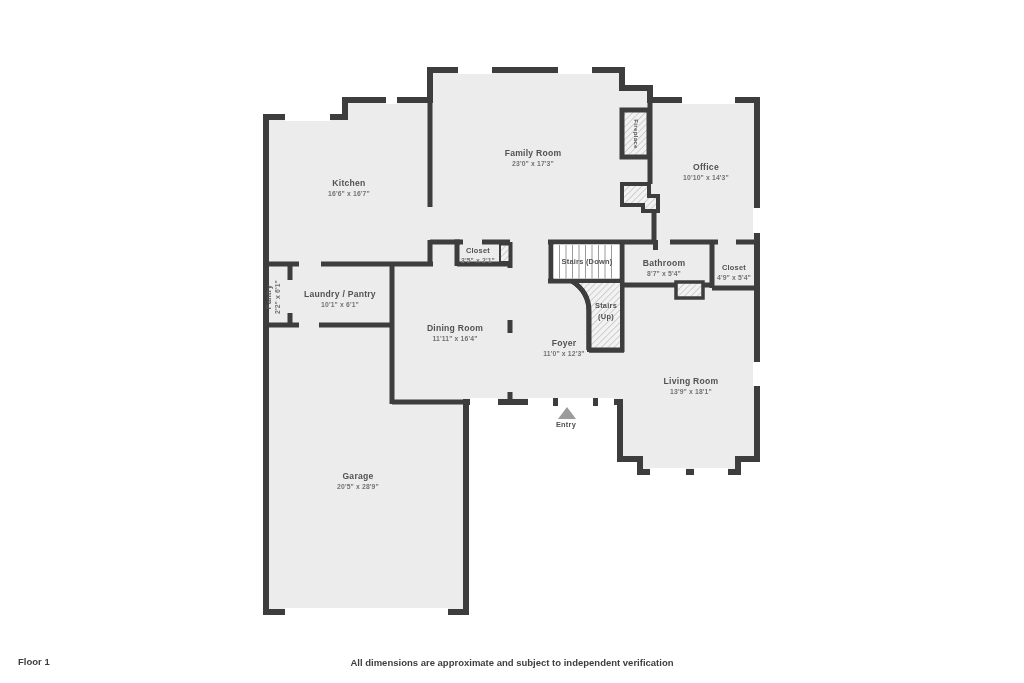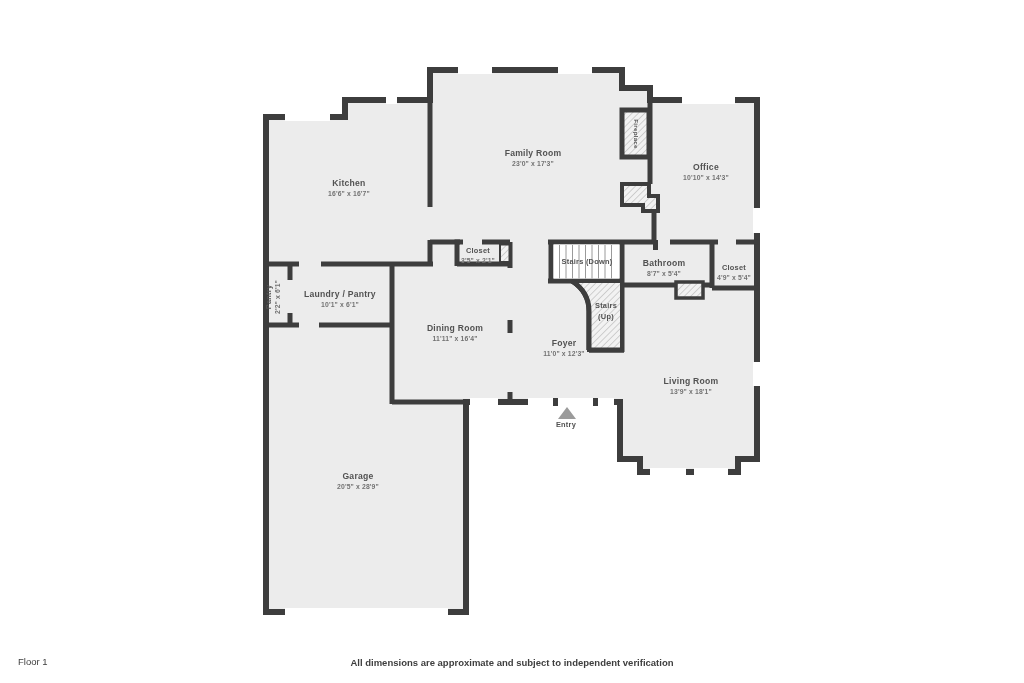--- a/index.html
+++ b/index.html
@@ -12,21 +12,21 @@
   .gap{fill:var(--floor,#ececec);}
   .wallstub{fill:var(--wall,#3d3d3d);}
   .hatchbox{fill:url(#hatch);stroke:var(--wall,#3d3d3d);}
   .stairbg{fill:#ffffff;}
   .tread{stroke:#9a9a9a;stroke-width:1;fill:none;}
   .arrow{fill:var(--entry_arrow,#9b9b9b);}
   .rname{font-size:8.6px;font-weight:700;fill:#525252;letter-spacing:.25px;text-anchor:middle;}
   .rdims{font-size:6.8px;font-weight:700;fill:#727272;letter-spacing:.15px;text-anchor:middle;}
   .sm{font-size:7.4px;}
   .xs{font-size:6.2px;}
-  .footer-label{position:absolute;left:18px;top:656px;font-size:9.5px;font-weight:400;color:#3e3e3e;}
+  .footer-label{position:absolute;left:18px;top:656px;font-size:9.5px;font-weight:700;color:#3e3e3e;}
   .footer-disclaimer{position:absolute;left:0;right:0;top:657px;text-align:center;font-size:9.5px;font-weight:700;color:#3e3e3e;}
 </style>
 </head>
 <body>
 
 <svg id="plan" width="1024" height="683" viewBox="0 0 1024 683" xmlns="http://www.w3.org/2000/svg">
   <defs>
     <pattern id="hatch" patternUnits="userSpaceOnUse" width="4.5" height="4.5" patternTransform="rotate(45)">
       <rect width="4.5" height="4.5" fill="#f2f2f2"></rect>
       <line x1="0" y1="0" x2="0" y2="4.5" stroke="#bcbcbc" stroke-width="1.3"></line>

